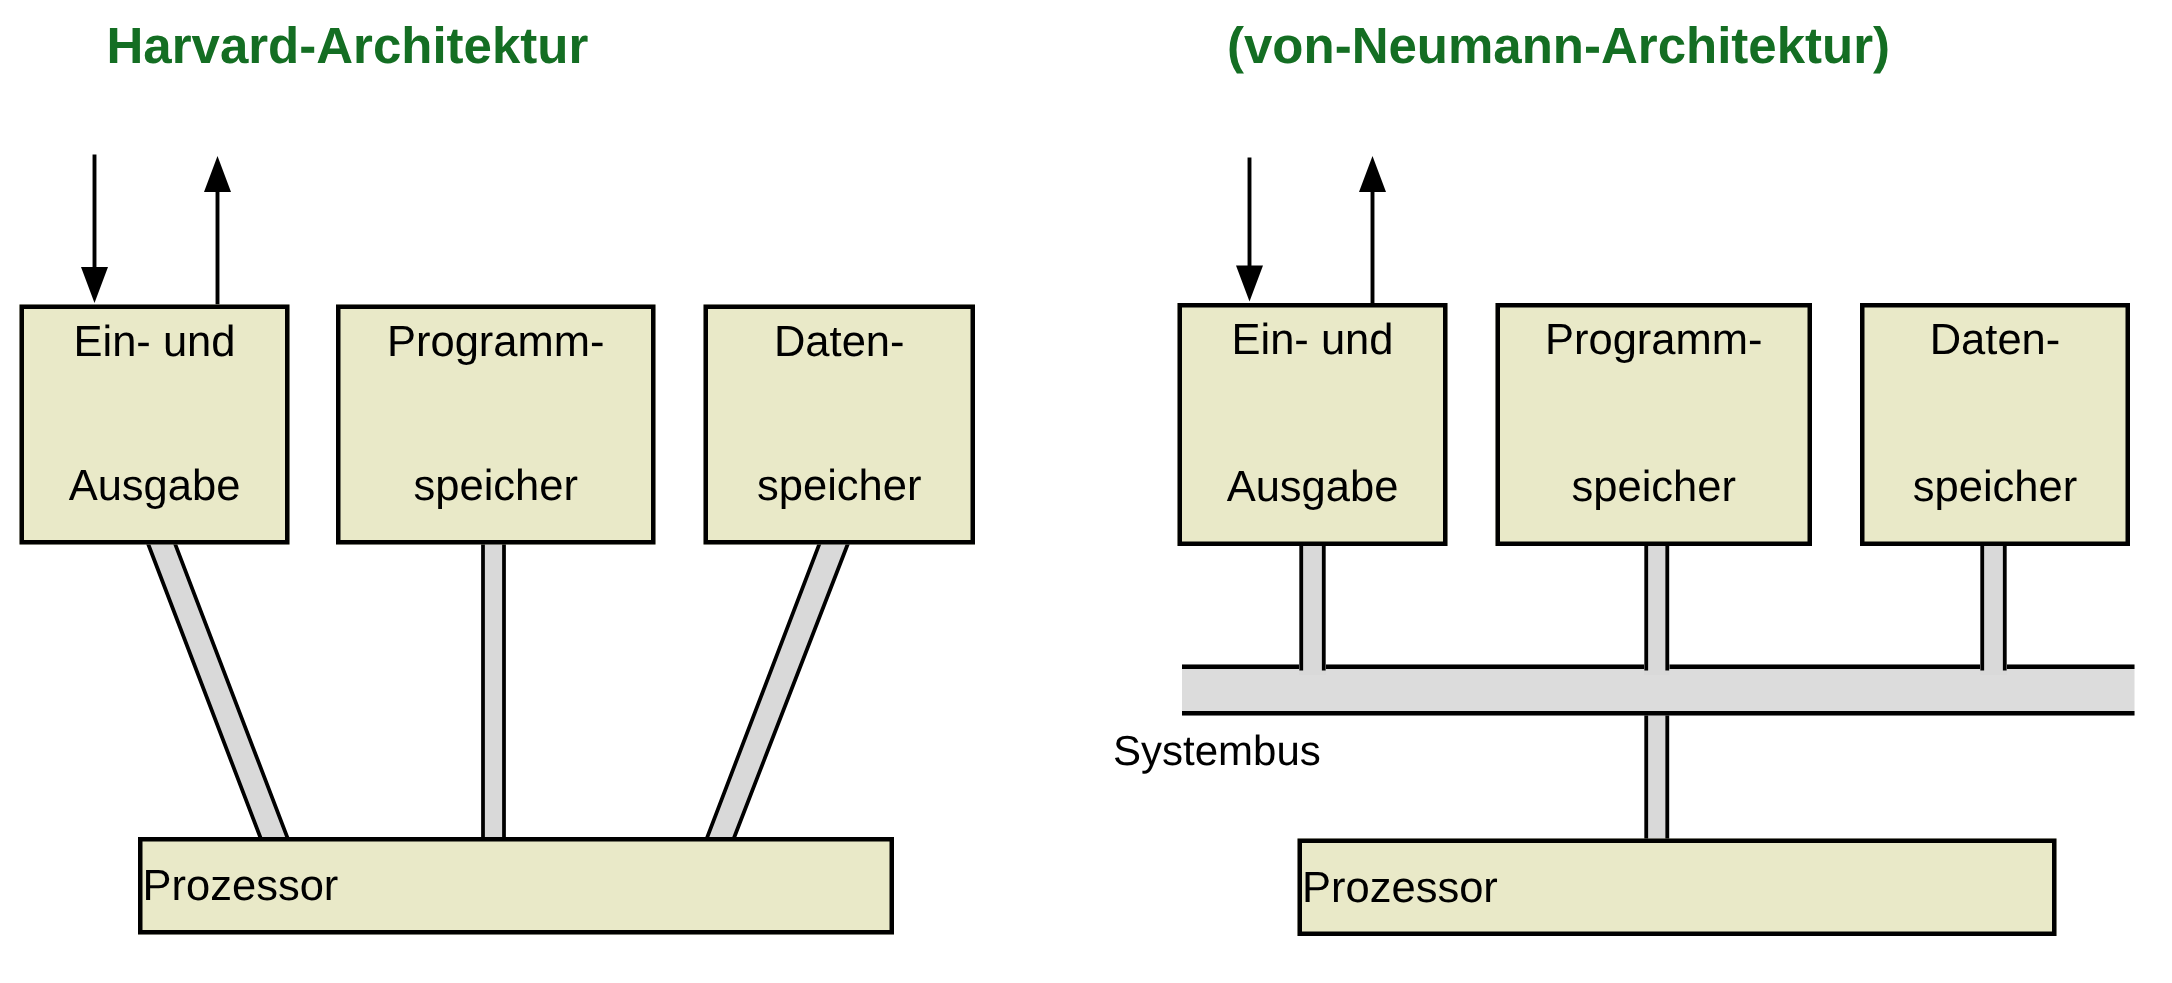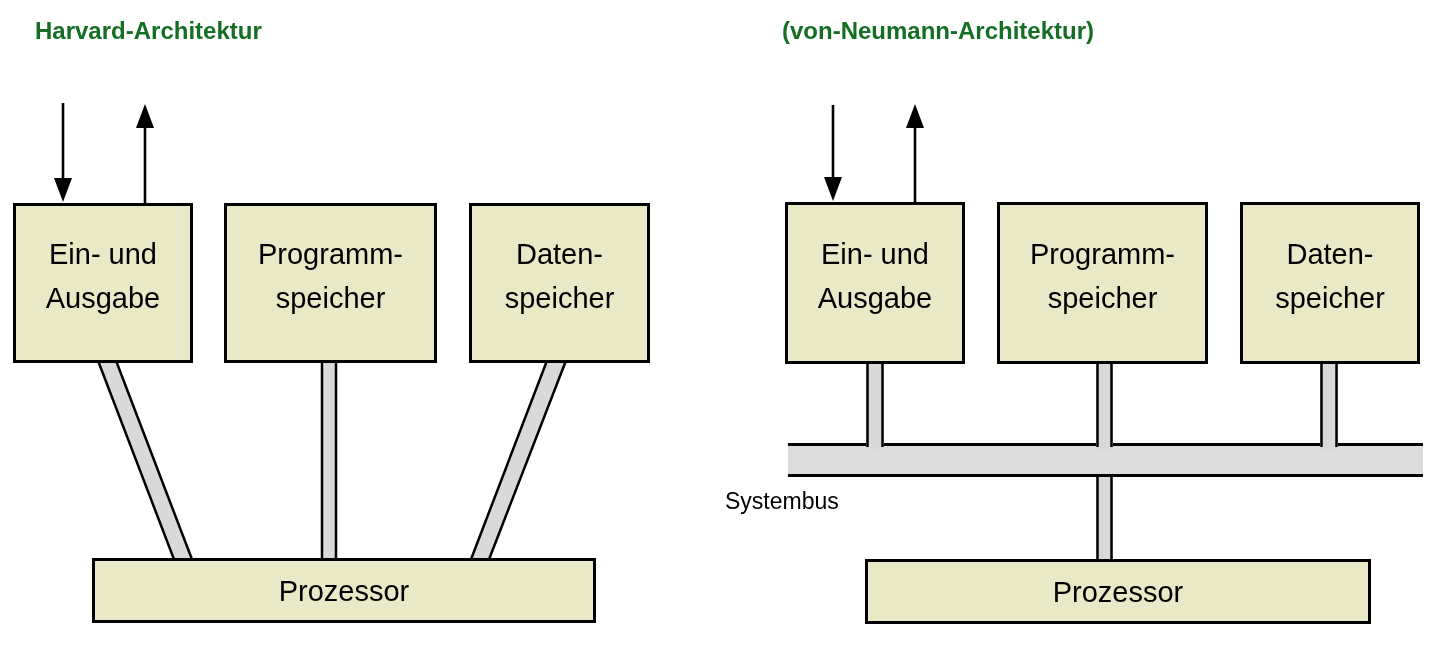--- a/index.html
+++ b/index.html
@@ -10,43 +10,43 @@
     --outline:#000000;
   }
   html,body{margin:0;padding:0;background:#ffffff;}
   .canvas{
     position:relative;width:1448px;height:655px;background:#ffffff;overflow:hidden;
     font-family:"Liberation Sans","DejaVu Sans",sans-serif;
   }
   .layer{position:absolute;left:0;top:0;width:1448px;height:655px;}
   .title{
     position:absolute;color:var(--title-green);font-weight:bold;
-    font-size:24px;line-height:42px;white-space:nowrap;
+    font-size:34px;line-height:42px;white-space:nowrap;margin-left:36px;
   }
   .title-harvard{left:35px;top:10px;}
   .title-princeton{left:782px;top:10px;}
   .node{
     position:absolute;background:var(--box-fill);border:3px solid var(--outline);
     box-sizing:border-box;display:flex;flex-direction:column;align-items:center;
-    justify-content:center;color:#000;font-size:29px;line-height:44px;text-align:center;
+    justify-content:space-between;color:#000;font-size:29px;line-height:44px;text-align:center;
   }
   .mem{padding-bottom:14px;}
   .proc{flex-direction:row;padding-bottom:0;margin-left:14px;}
   
   .h-io{left:13px;top:203px;width:180px;height:160px;}
   .h-prog{left:224px;top:203px;width:213px;height:160px;}
   .h-data{left:469px;top:203px;width:181px;height:160px;}
   .h-proc{left:78px;top:558px;width:504px;height:65px;}
   
   .p-io{left:785px;top:202px;width:180px;height:162px;}
   .p-prog{left:997px;top:202px;width:211px;height:162px;}
   .p-data{left:1240px;top:202px;width:180px;height:162px;}
   .p-proc{left:851px;top:559px;width:506px;height:65px;}
   .bus-label{
-    position:absolute;left:725px;top:484px;color:#000;font-size:23px;line-height:34px;white-space:nowrap;
+    position:absolute;left:742px;top:484px;color:#000;font-size:28px;line-height:34px;white-space:nowrap;
   }
   
   .conn{fill:var(--connector-fill);stroke:var(--outline);stroke-width:2.5;}
   .connfill{fill:var(--connector-fill);}
   .edge{stroke:var(--outline);stroke-width:2.5;}
   .busfill{fill:var(--bus-fill);}
   .busline{stroke:var(--outline);stroke-width:3;}
   .arrowline{stroke:var(--outline);stroke-width:2.6;}
   .arrowhead{fill:var(--outline);}
 </style>

